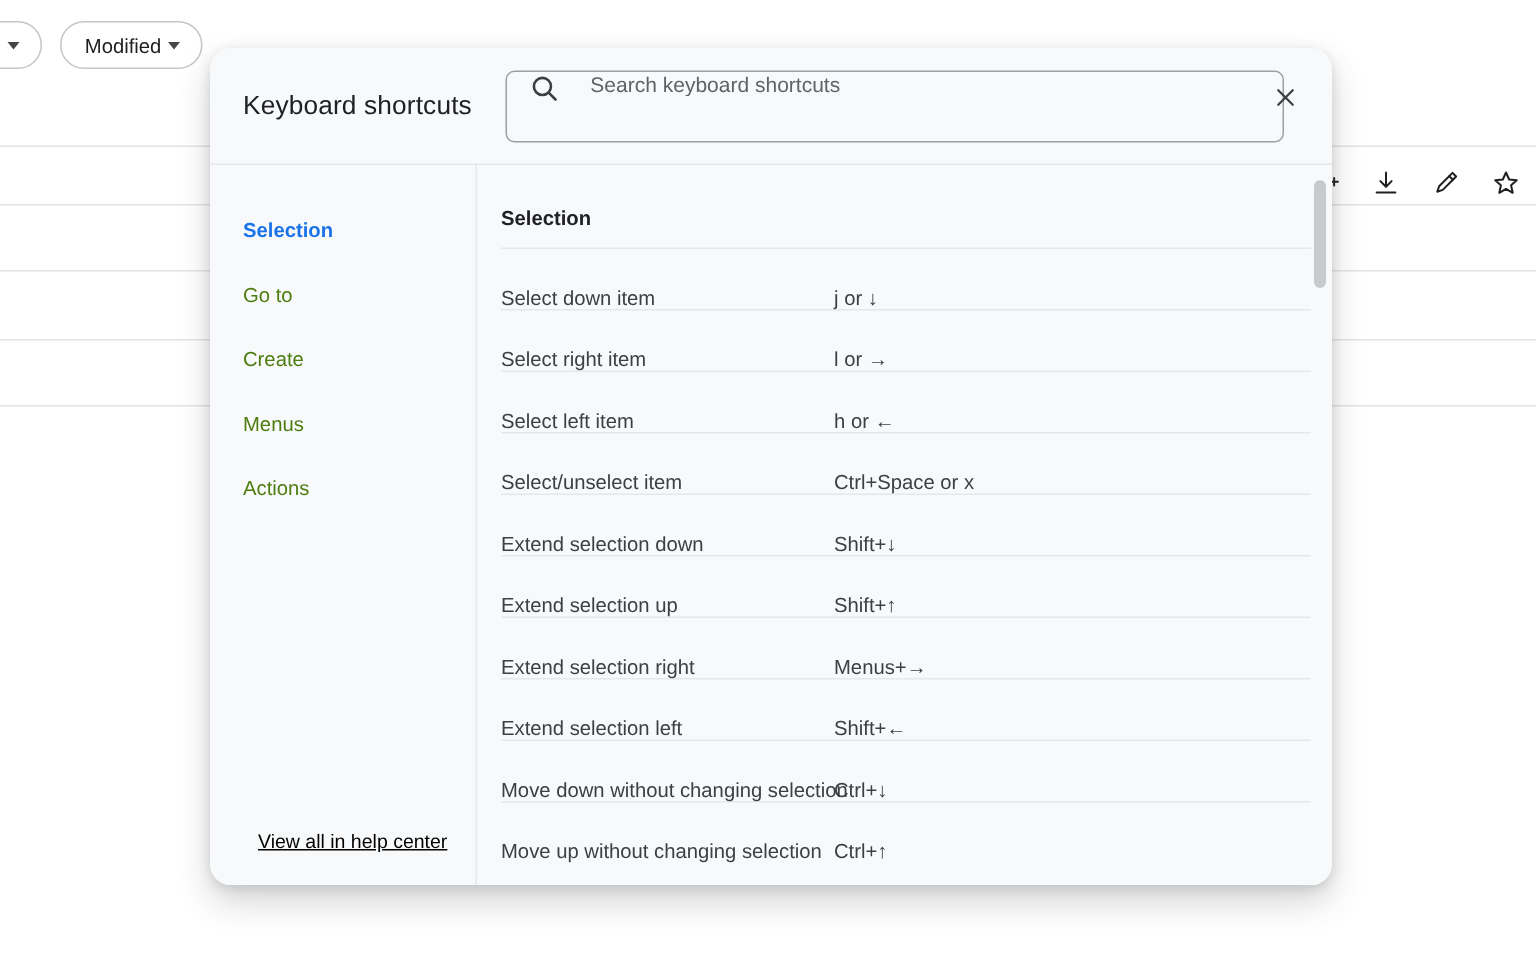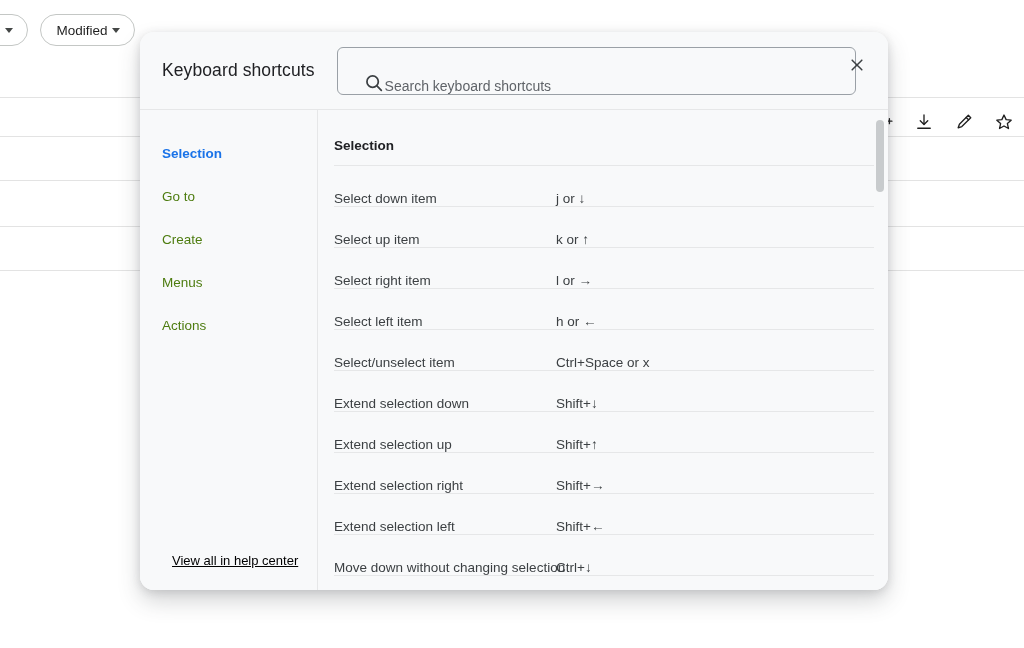--- a/index.html
+++ b/index.html
@@ -128,28 +128,28 @@
   .dlg-title {
     font-size: 17.5px;
     color: #202124;
     letter-spacing: 0.1px;
     white-space: nowrap;
     margin-right: 22px;
   }
 
   .search-box {
     display: flex;
-    align-items: flex-end;
-    gap: 0;
+    align-items: flex-start;
+    gap: 20px;
     height: 48px;
     width: 519px;
     border: 1px solid #9aa0a6;
     border-radius: 6px;
     background: #f8f9fa;
-    padding: 0 25px;
+    padding: 0 14px;
     box-sizing: border-box;
   }
 
   .search-icon {
     width: 22px;
     height: 22px;
     flex: 0 0 22px;
     color: #3c4043;
   }
   .search-icon svg { display: block; }
@@ -383,24 +383,20 @@
       <div class="dlg-content">
         <div class="list-inner">
 
           <div class="group-title">Selection</div>
 
           <div class="sc-row">
             <div class="sc-label">Select down item</div>
             <div class="sc-keys">j or ↓</div>
           </div>
           <div class="sc-row">
-            <div class="sc-label">Select up item</div>
-            <div class="sc-keys">k or ↑</div>
-          </div>
-          <div class="sc-row">
             <div class="sc-label">Select right item</div>
             <div class="sc-keys">l or →</div>
           </div>
           <div class="sc-row">
             <div class="sc-label">Select left item</div>
             <div class="sc-keys">h or ←</div>
           </div>
           <div class="sc-row">
             <div class="sc-label">Select/unselect item</div>
             <div class="sc-keys">Ctrl+Space or x</div>
@@ -408,21 +404,21 @@
           <div class="sc-row">
             <div class="sc-label">Extend selection down</div>
             <div class="sc-keys">Shift+↓</div>
           </div>
           <div class="sc-row">
             <div class="sc-label">Extend selection up</div>
             <div class="sc-keys">Shift+↑</div>
           </div>
           <div class="sc-row">
             <div class="sc-label">Extend selection right</div>
-            <div class="sc-keys">Shift+→</div>
+            <div class="sc-keys">Menus+→</div>
           </div>
           <div class="sc-row">
             <div class="sc-label">Extend selection left</div>
             <div class="sc-keys">Shift+←</div>
           </div>
           <div class="sc-row">
             <div class="sc-label">Move down without changing selection</div>
             <div class="sc-keys">Ctrl+↓</div>
           </div>
           <div class="sc-row">

